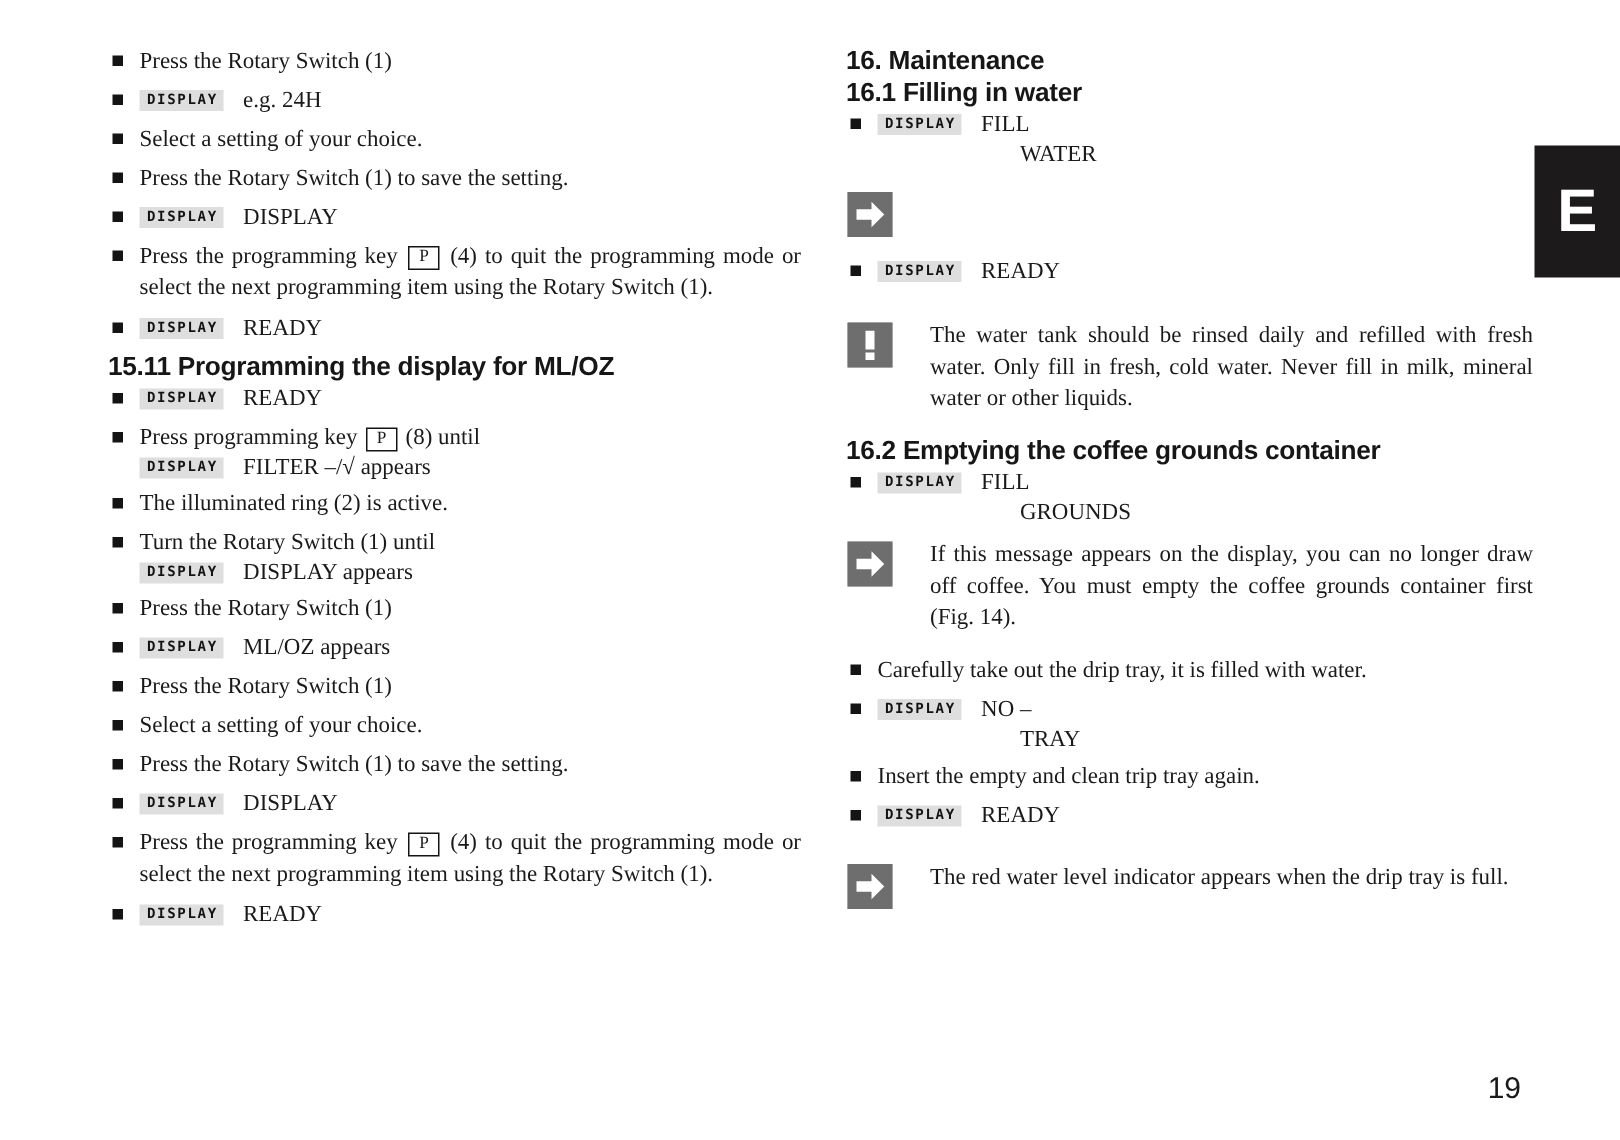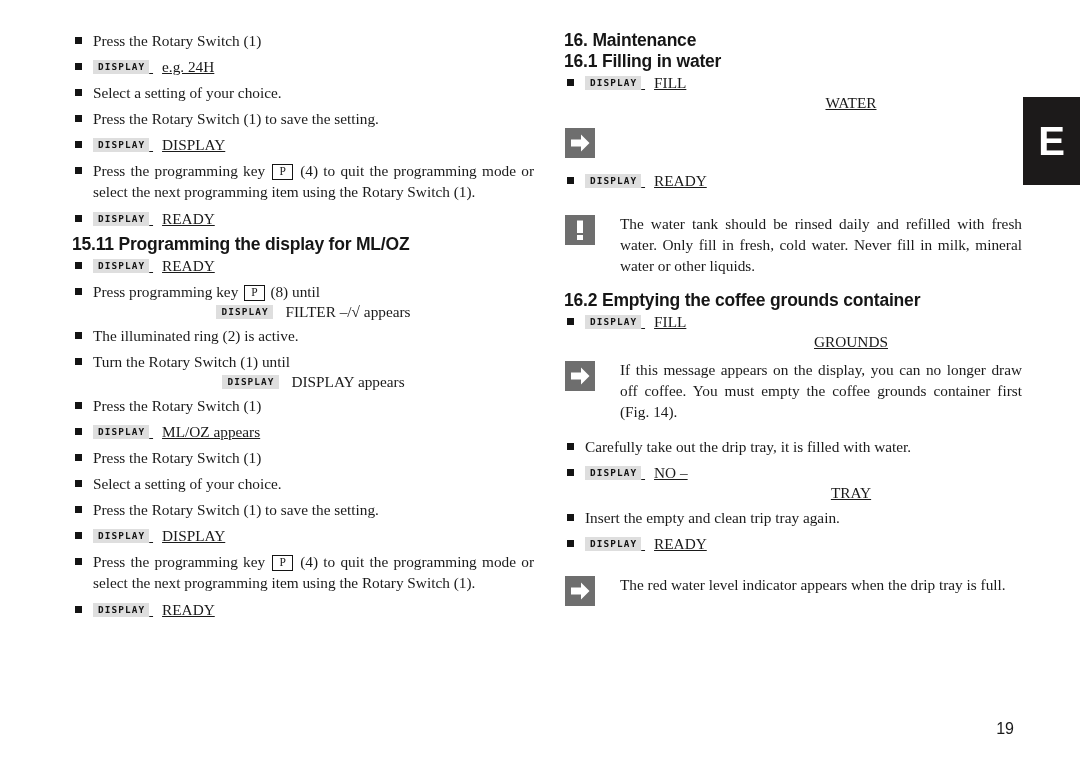--- a/index.html
+++ b/index.html
@@ -102,23 +102,22 @@
   .disp-val {
     margin-left: 9px;
     font-size: 15.3px;
   }
   
   .disp-val2 {
     display: block;
     margin-left: 95px;
     font-size: 15.3px;
     line-height: 19px;
-    text-align: center;
-  }
-  .row.disprow { margin-bottom: 5px; text-decoration: underline; }
+  }
+  .row.disprow { margin-bottom: 5px; }
 
   
   .pkey {
     display: inline-block;
     border: 1.4px solid #141414;
     font-size: 11.5px;
     line-height: 11px;
     padding: 1px 6px 2px 6px;
     vertical-align: 1.5px;
     margin: 0 2px;
@@ -145,21 +144,21 @@
     background: #6e6e6e;
   }
   .note-icon svg { display: block; }
 
   
   .pageno {
     position: absolute;
     right: 66px;
     bottom: 22px;
     font-family: "Liberation Sans", "DejaVu Sans", sans-serif;
-    font-size: 16px;
+    font-size: 20px;
     color: #1a1a1a;
   }
 </style>
 </head>
 <body>
 
 <div class="page">
 
   <div class="lang-tab">E</div>
 

